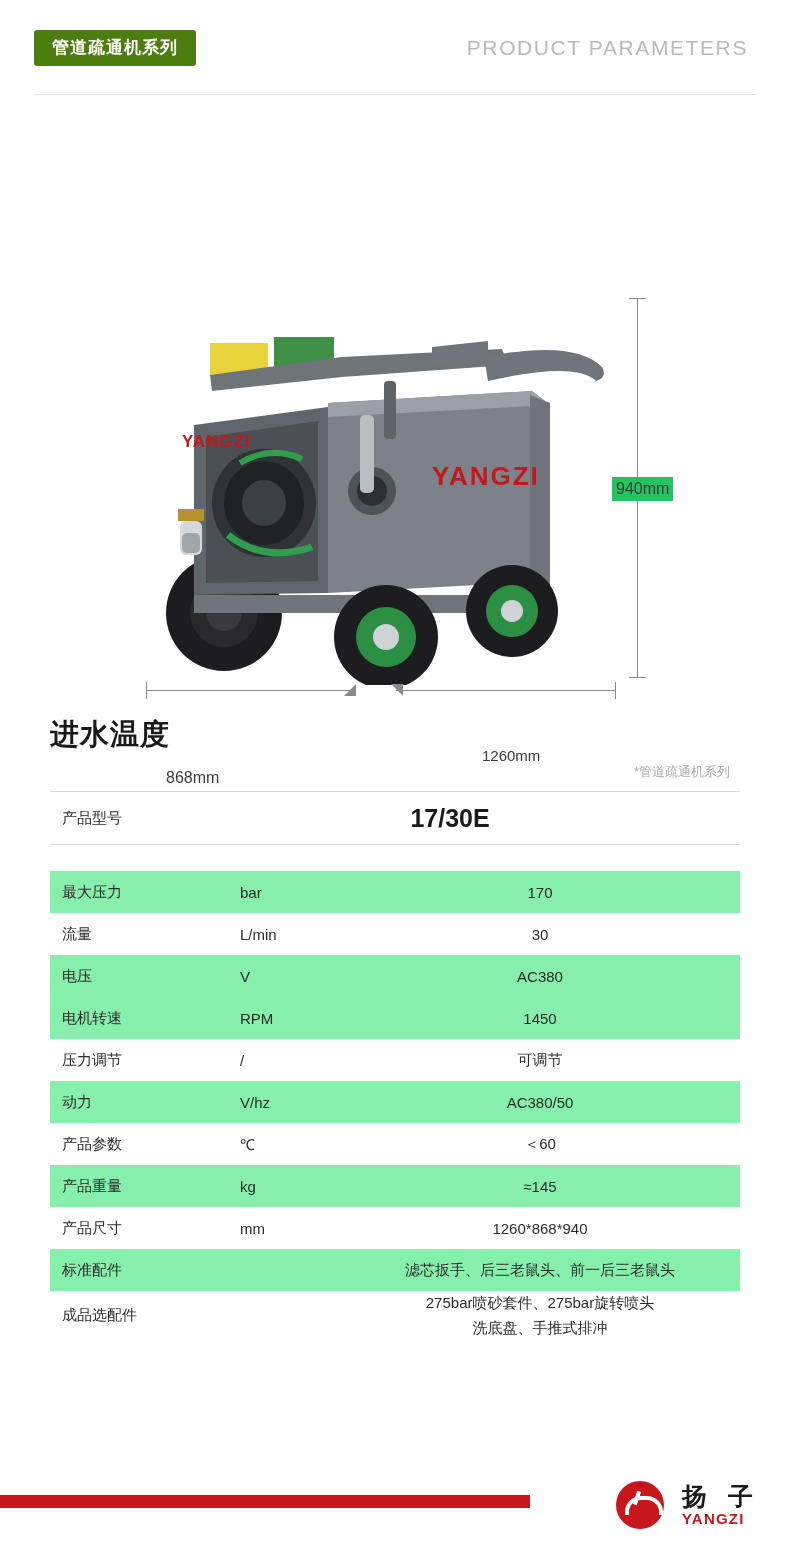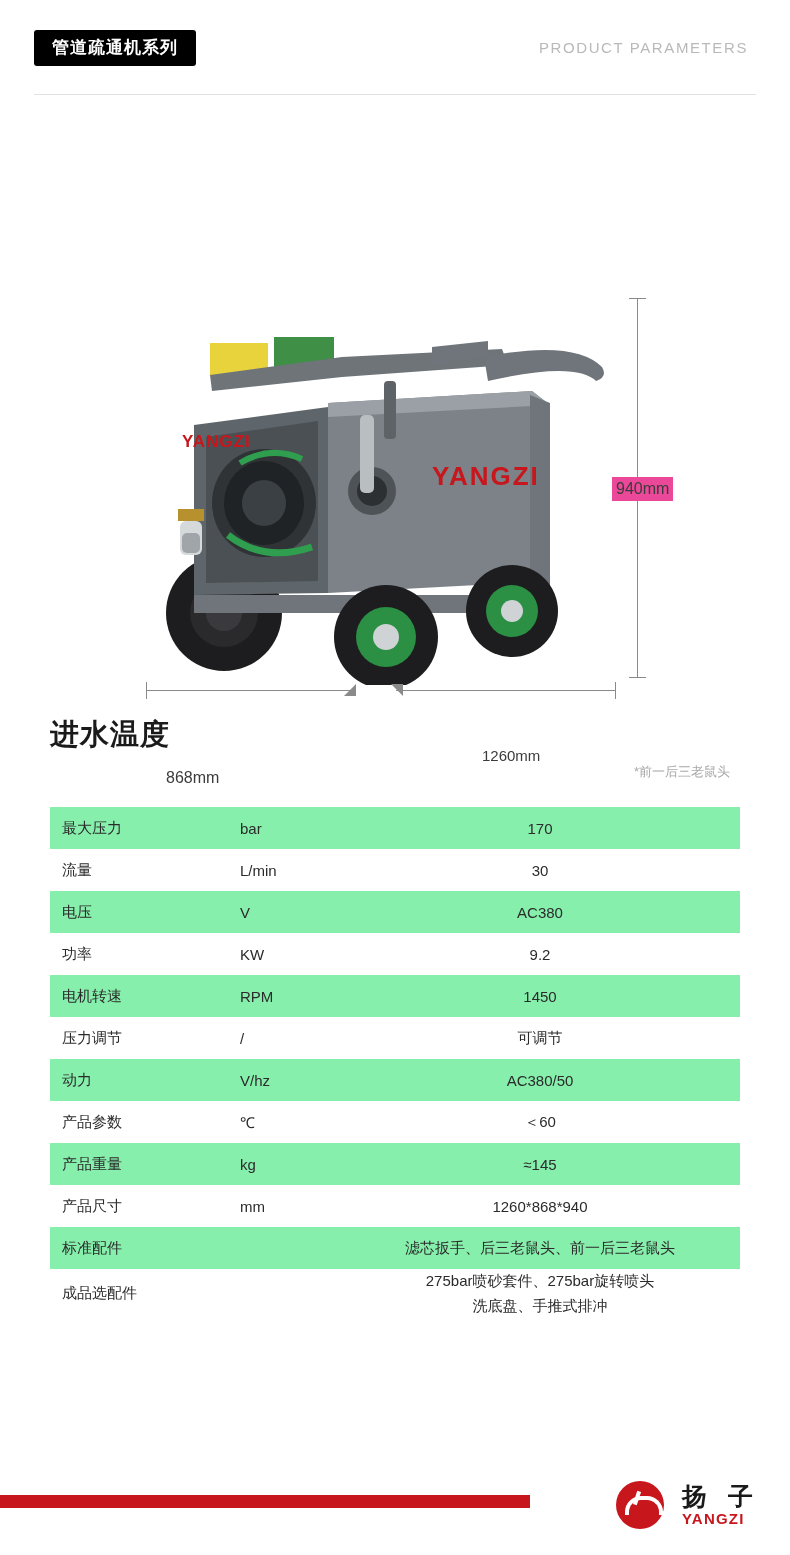--- a/index.html
+++ b/index.html
@@ -20,33 +20,33 @@
   
   .header {
     position: relative;
     height: 95px;
     padding: 0 34px;
     display: flex;
     align-items: center;
     justify-content: space-between;
   }
   .header-tag {
-    background: #000000;
+    background: #4d7c0f;
     color: #ffffff;
     font-size: 17px;
     font-weight: bold;
     letter-spacing: 1px;
     padding: 9px 18px 10px 18px;
     border-radius: 3px;
     line-height: 1;
     white-space: nowrap;
   }
   .header-title {
     color: #b9b9b9;
-    font-size: 15px;
+    font-size: 21px;
     letter-spacing: 1.6px;
     font-weight: normal;
     padding-right: 8px;
   }
   .header-rule {
     position: absolute;
     left: 34px;
     right: 34px;
     bottom: 0;
     height: 1px;
@@ -84,21 +84,21 @@
     background: #8a8a8a;
   }
   .dim-v::before { top: 0; }
   .dim-v::after { bottom: 0; }
   .dim-v-label {
     position: absolute;
     left: 612px;
     top: 382px;
     font-size: 16px;
     color: #3b3b3b;
-    background: #ec4899;
+    background: #22c55e;
     padding: 3px 4px;
   }
   .dim-h1 {
     position: absolute;
     left: 146px;
     top: 595px;
     width: 208px;
     height: 1px;
     background: #8a8a8a;
   }
@@ -350,44 +350,43 @@
     <div class="arrow-l"></div>
     <div class="dim-h1-label">868mm</div>
 
     <div class="dim-h2"></div>
     <div class="arrow-r"></div>
     <div class="dim-h2-label">1260mm</div>
   </div>
 
   <div class="spec">
     <div class="spec-title">进水温度</div>
-    <div class="spec-note">*前一后三老鼠头</div>
-
+    <div class="spec-note">*管道疏通机系列</div>
+
+    <div class="model-row">
+      <div class="model-label">产品型号</div>
+      <div class="model-value">17/30E</div>
+    </div>
 
     <table class="params">
       <tbody id="params-body">
           <tr class="shaded">
             <td class="p-name">最大压力</td>
             <td class="p-unit">bar</td>
             <td class="p-val">170</td>
           </tr>
           <tr>
             <td class="p-name">流量</td>
             <td class="p-unit">L/min</td>
             <td class="p-val">30</td>
           </tr>
           <tr class="shaded">
             <td class="p-name">电压</td>
             <td class="p-unit">V</td>
             <td class="p-val">AC380</td>
-          </tr>
-          <tr>
-            <td class="p-name">功率</td>
-            <td class="p-unit">KW</td>
-            <td class="p-val">9.2</td>
           </tr>
           <tr class="shaded">
             <td class="p-name">电机转速</td>
             <td class="p-unit">RPM</td>
             <td class="p-val">1450</td>
           </tr>
           <tr>
             <td class="p-name">压力调节</td>
             <td class="p-unit">/</td>
             <td class="p-val">可调节</td>

